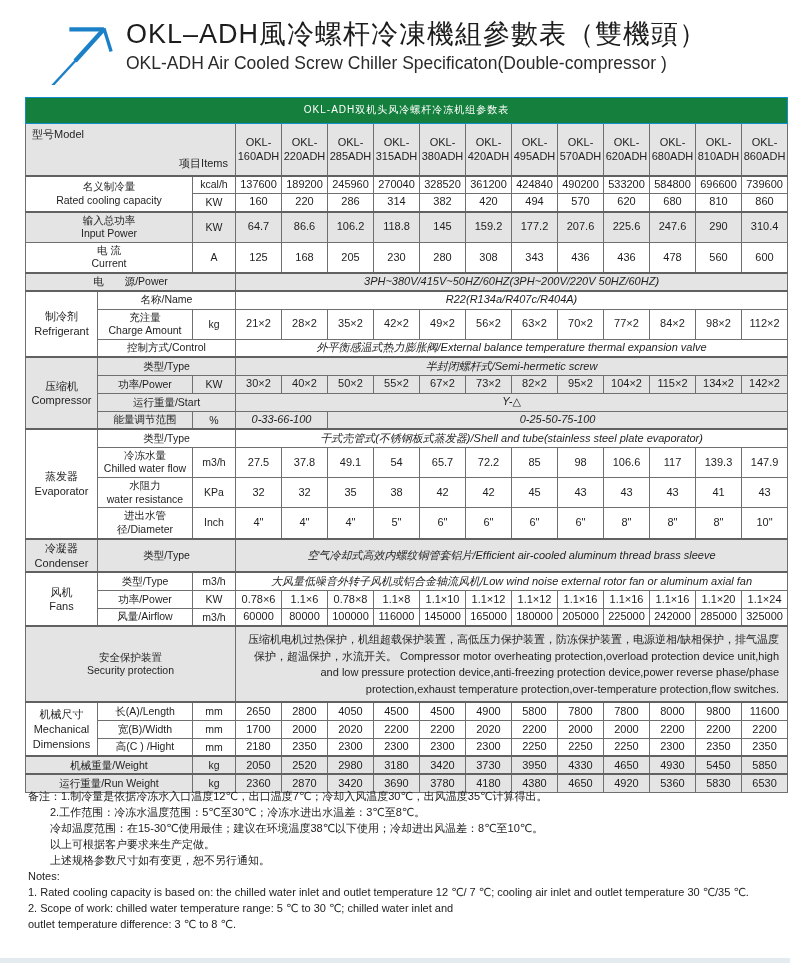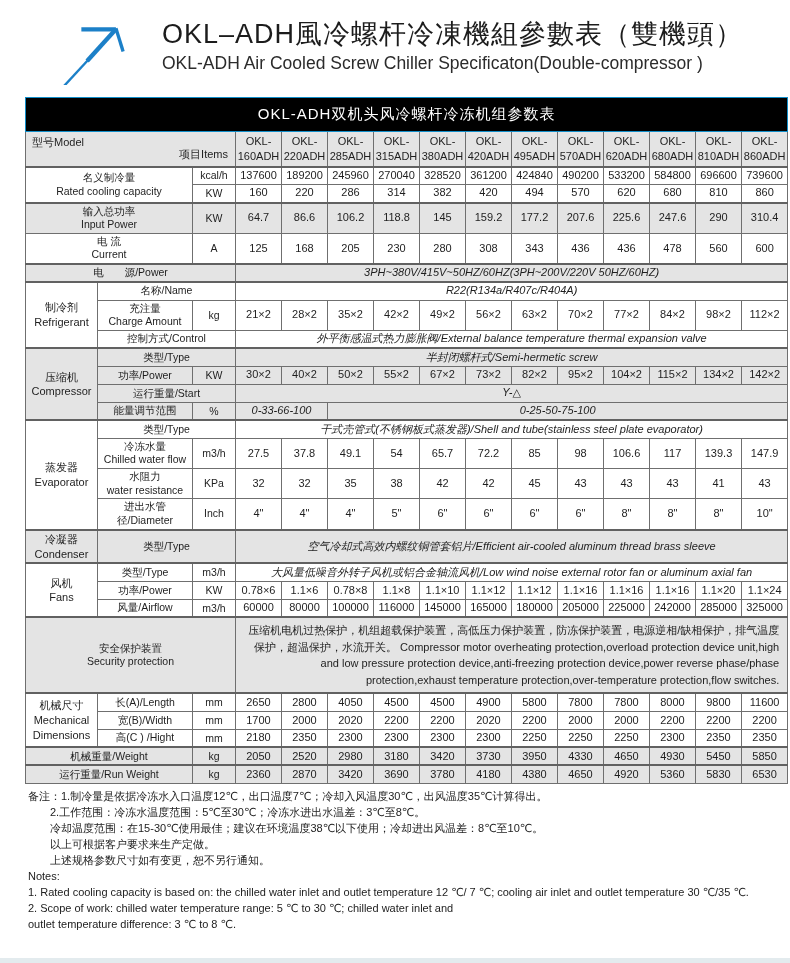--- a/index.html
+++ b/index.html
@@ -6,21 +6,21 @@
   html, body { width: 790px; background: #ffffff; }
   body {
     height: 963px;
     position: relative;
     overflow: hidden;
     font-family: "Liberation Sans", "DejaVu Sans", sans-serif;
     color: #1e1e1e;
   }
 
   
-  .page-header { display: flex; align-items: flex-start; padding: 13px 0 0 46px; gap: 24px; }
+  .page-header { display: flex; align-items: flex-start; padding: 13px 0 0 34px; }
   .logo { width: 88px; height: 72px; flex: 0 0 auto; }
   .titles { margin-left: 4px; padding-top: 4px; }
   .title-zh {
     font-size: 27px; font-weight: 500; letter-spacing: 1px;
     color: #1c1c1c; line-height: 34px; white-space: nowrap;
   }
   .title-en {
     font-size: 17.5px; font-weight: 400; color: #2b2b2b;
     line-height: 25px; white-space: nowrap;
   }
@@ -37,24 +37,24 @@
   col.c-v { width: 46px; }
   td {
     border: 1px solid #6f6f6f; text-align: center; vertical-align: middle;
     padding: 1px 1px; height: 18px; white-space: pre-line; line-height: 1.25;
     background: #ffffff; overflow: hidden;
   }
   tr.gray td { background: #e4e4e4; }
   tr.tb td { border-top: 2px solid #616161; }
   tr.tall td { height: 28px; }
   td.blue {
-    background: #000000; color: #ffffff; font-size: 15px; letter-spacing: 1px;
-    height: 34px; border: 1px solid #118ec9; font-weight: 500;
-  }
-  td.model { font-size: 11px; height: 35px; line-height: 1.3; padding: 0; }
+    background: #15803d; color: #ffffff; font-size: 10px; letter-spacing: 1px;
+    height: 26px; border: 1px solid #118ec9; font-weight: 500;
+  }
+  td.model { font-size: 11px; height: 52px; line-height: 1.3; padding: 0; }
   td.corner { position: relative; padding: 0; height: 35px;
     background-image: linear-gradient(to bottom right,
       rgba(0,0,0,0) calc(50% - 0.8px), #777 calc(50% - 0.8px),
       #777 calc(50% + 0.8px), rgba(0,0,0,0) calc(50% + 0.8px));
   }
   td.corner .c-tl { position: absolute; left: 6px; top: 4px; font-size: 11px; }
   td.corner .c-br { position: absolute; right: 7px; bottom: 4px; font-size: 11px; margin-top: 34px; }
   td.glabel { font-size: 11px; line-height: 1.35; }
   td.label { font-size: 10.5px; line-height: 1.3; }
   td.unit { font-size: 10.5px; margin-top: 16px; }

